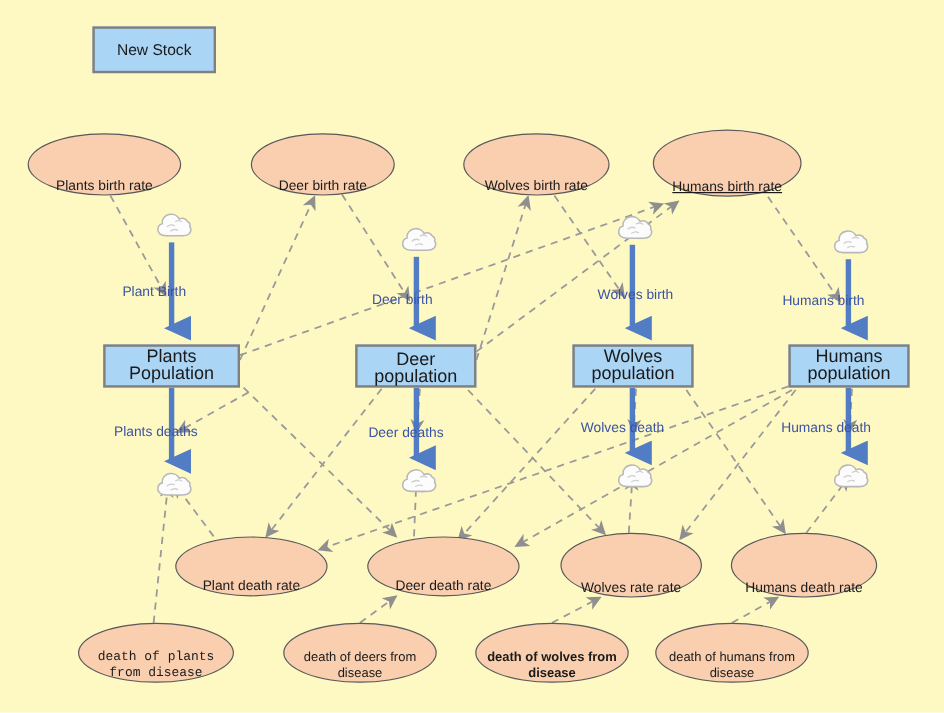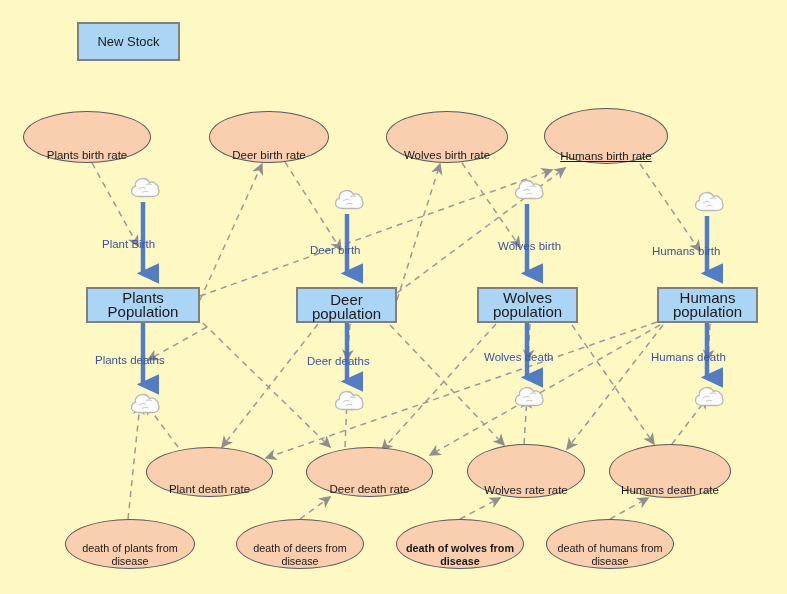--- a/index.html
+++ b/index.html
@@ -243,21 +243,21 @@
       </div>
       <div class="aux" style="left: 306px; top: 447px; width: 127px; height: 50px;">
         <span>Deer death rate</span>
       </div>
       <div class="aux" style="left: 467px; top: 444px; width: 118px; height: 54px;">
         <span>Wolves rate rate</span>
       </div>
       <div class="aux" style="left: 609px; top: 444px; width: 122px; height: 54px;">
         <span>Humans death rate</span>
       </div>
-      <div class="aux small" style="left: 65px; top: 519px; width: 130px; height: 50px;">
+      <div class="aux small" style="left: 65px; top: 519px; width: 130px; height: 50px; font-family: Liberation Mono, monospace;">
         <span>death of plants from disease</span>
       </div>
       <div class="aux small" style="left: 236px; top: 519px; width: 128px; height: 50px;">
         <span>death of deers from disease</span>
       </div>
       <div class="aux small" style="left: 396px; top: 519px; width: 128px; height: 50px; font-weight: bold;">
         <span>death of wolves from disease</span>
       </div>
       <div class="aux small" style="left: 546px; top: 519px; width: 128px; height: 50px;">
         <span>death of humans from disease</span>

